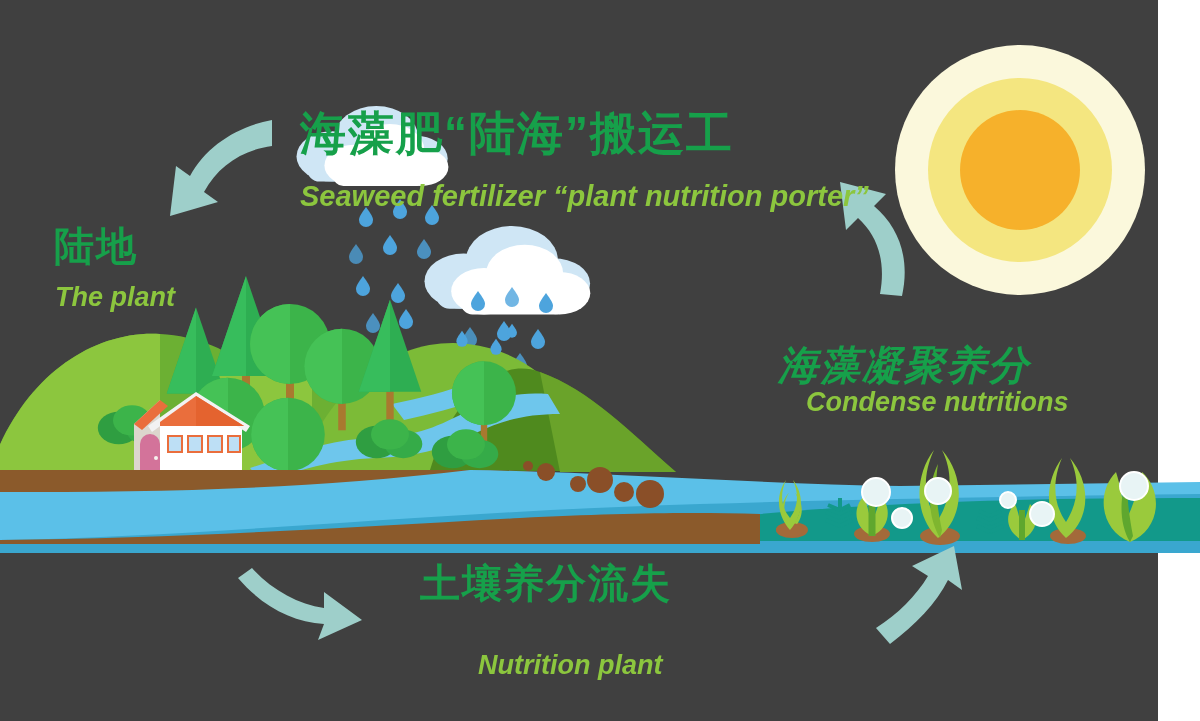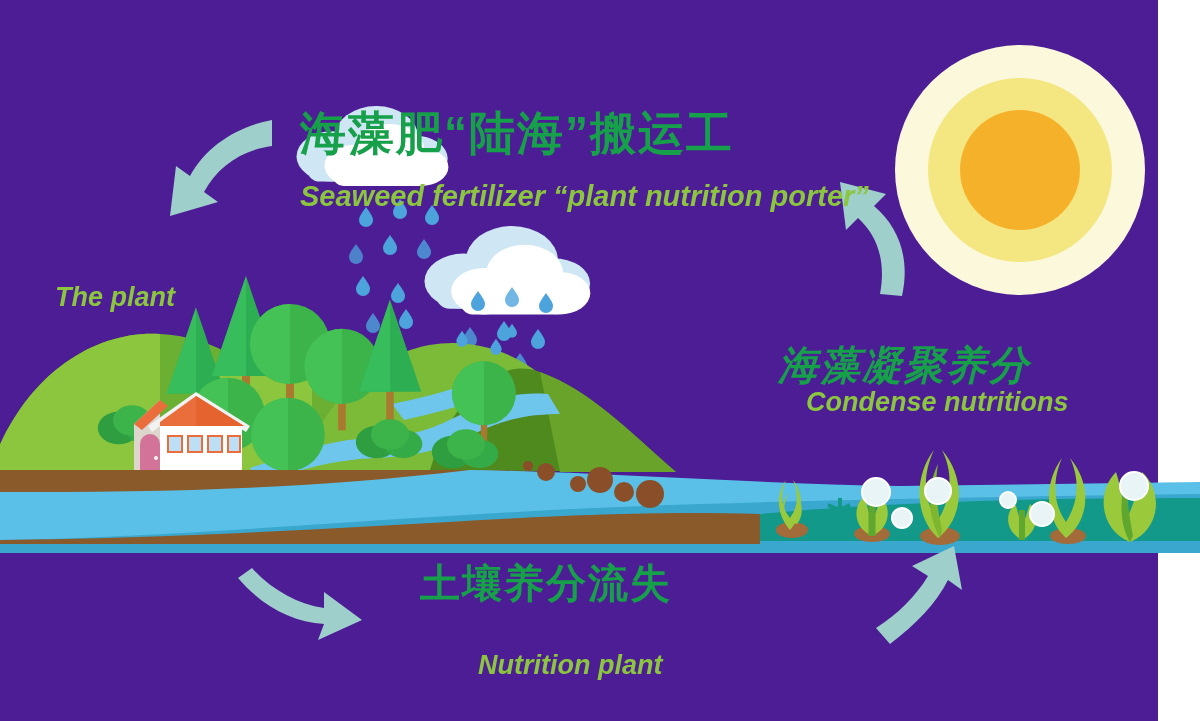--- a/index.html
+++ b/index.html
@@ -2,21 +2,21 @@
 <html><head>
 <meta charset="utf-8">
 <style>
   * { margin:0; padding:0; box-sizing:border-box; }
   html,body { background:#ffffff; }
   body {
     width:1200px; height:721px;
     font-family:"Liberation Sans","DejaVu Sans",sans-serif;
     overflow:hidden; position:relative;
   }
-  #stage { position:relative; width:1158px; height:721px; background:#4c1d95; }
+  #stage { position:relative; width:1158px; height:721px; background:#404040; }
   #scene { position:absolute; inset:0; width:1200px; height:721px; }
 
   .txt { position:absolute; white-space:nowrap; }
   .cn {
     font-weight:bold; color:#1a9641;
     letter-spacing:2px;
   }
   .en {
     font-style:italic; color:#8CC63E; font-weight:bold;margin-top:16px;
   }
@@ -280,20 +280,21 @@
     <g>
       <path d="M890 644 C916 624 936 604 948 580 L962 590 L954 546 L912 566 L928 576
                C916 596 898 614 876 628 Z" fill="#9ecfca"></path>
     </g>
 
   </svg>
 
   <div class="txt cn" id="title-cn">海藻肥“陆海”搬运工</div>
   <div class="txt en" id="title-en">Seaweed fertilizer “plant nutrition porter”</div>
 
+  <div class="txt cn" id="land-cn">陆地</div>
   <div class="txt en" id="land-en">The plant</div>
 
   <div class="txt cn" id="cond-cn">海藻凝聚养分</div>
   <div class="txt en" id="cond-en">Condense nutritions</div>
 
   <div class="txt cn" id="loss-cn">土壤养分流失</div>
   <div class="txt en" id="loss-en">Nutrition plant</div>
 
 </div>
 

